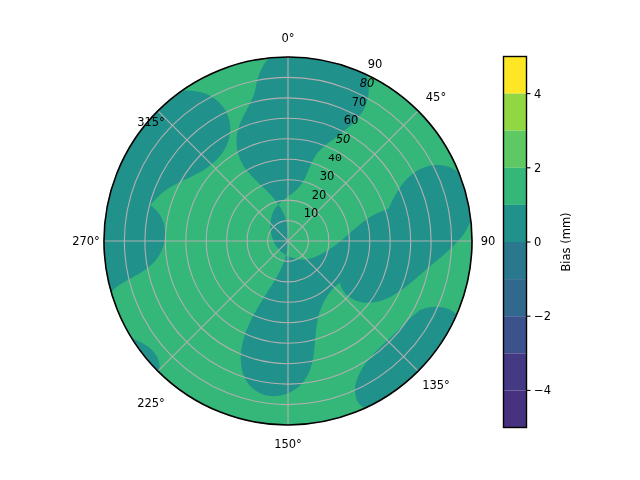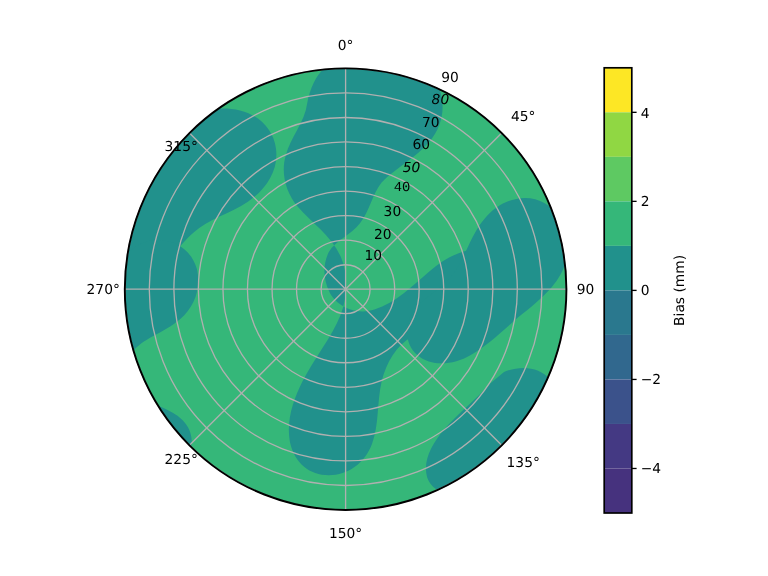--- a/index.html
+++ b/index.html
@@ -188,21 +188,21 @@
         <line x1="526.5" y1="390.4" x2="530.5" y2="390.4"></line>
       </g>
     </g>
   </svg>
 
   <div class="axis-label" style="left:288px; top:38px;">0°</div>
   <div class="axis-label" style="left:436px; top:97px;">45°</div>
   <div class="axis-label" style="left:488px; top:241px;">90</div>
   <div class="axis-label" style="left:436px; top:385px;text-align:center;">135°</div>
   <div class="axis-label" style="left:288px; top:444px;">150°</div>
-  <div class="axis-label" style="left:151px; top:383px;">225°</div>
+  <div class="axis-label" style="left:151px; top:403px;">225°</div>
   <div class="axis-label" style="left:86px; top:241px;">270°</div>
   <div class="axis-label" style="left:151px; top:97px;margin-top:25px;">315°</div>
 
   <div class="axis-label" style="left:311px; top:213px;">10</div>
   <div class="axis-label" style="left:319px; top:195px;">20</div>
   <div class="axis-label" style="left:327px; top:176px;">30</div>
   <div class="axis-label" style="left:335px; top:157px;font-family:Liberation Mono, monospace;">40</div>
   <div class="axis-label" style="left:343px; top:139px;font-style:italic;">50</div>
   <div class="axis-label" style="left:351px; top:120px;">60</div>
   <div class="axis-label" style="left:359px; top:102px;">70</div>

